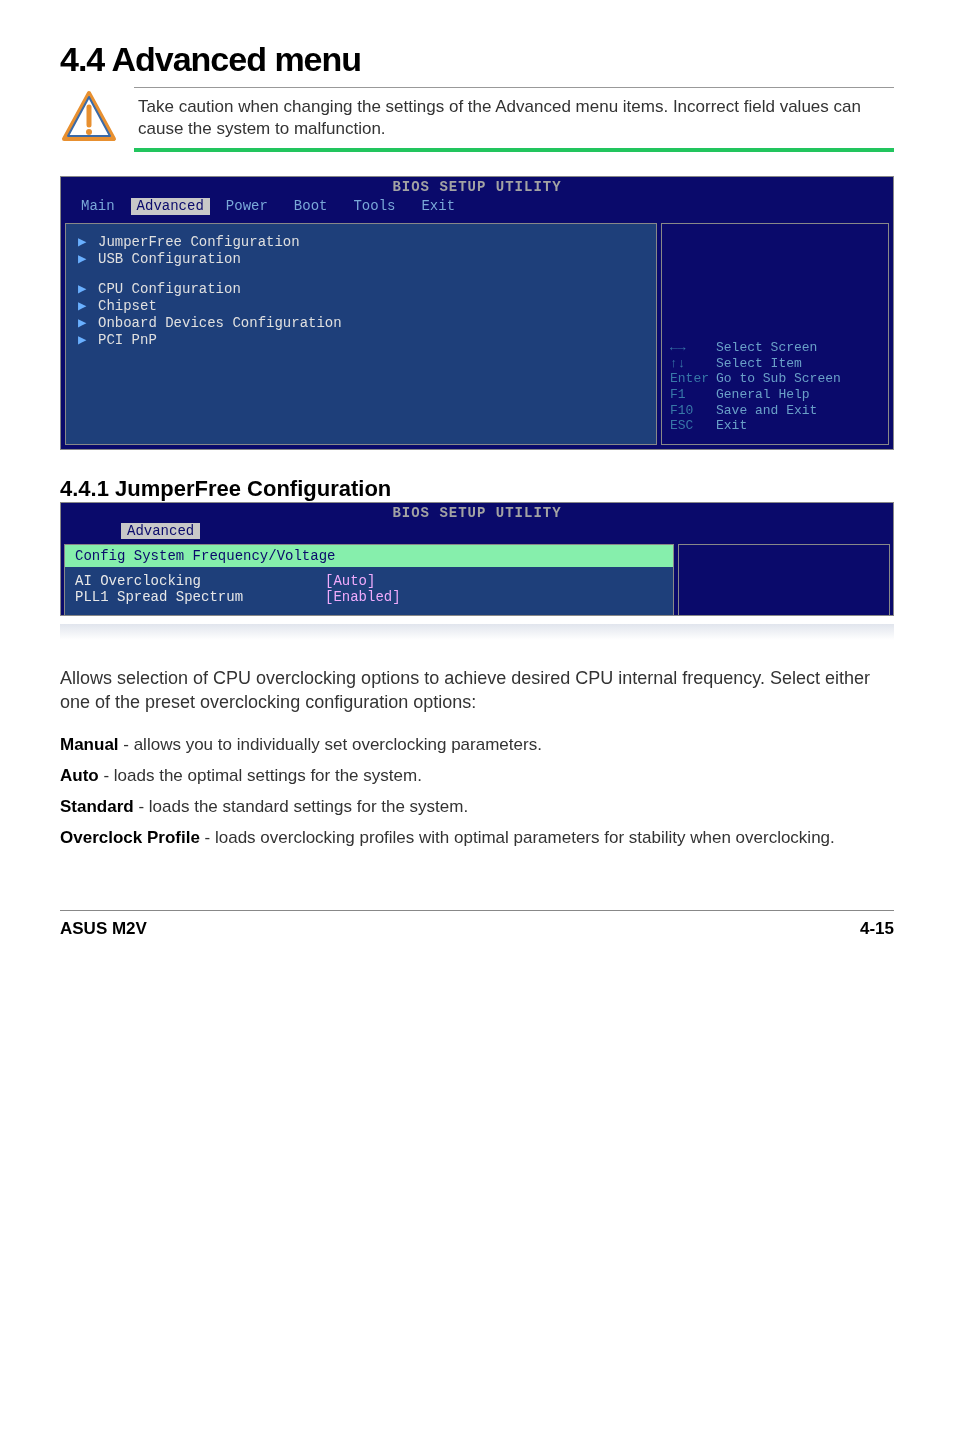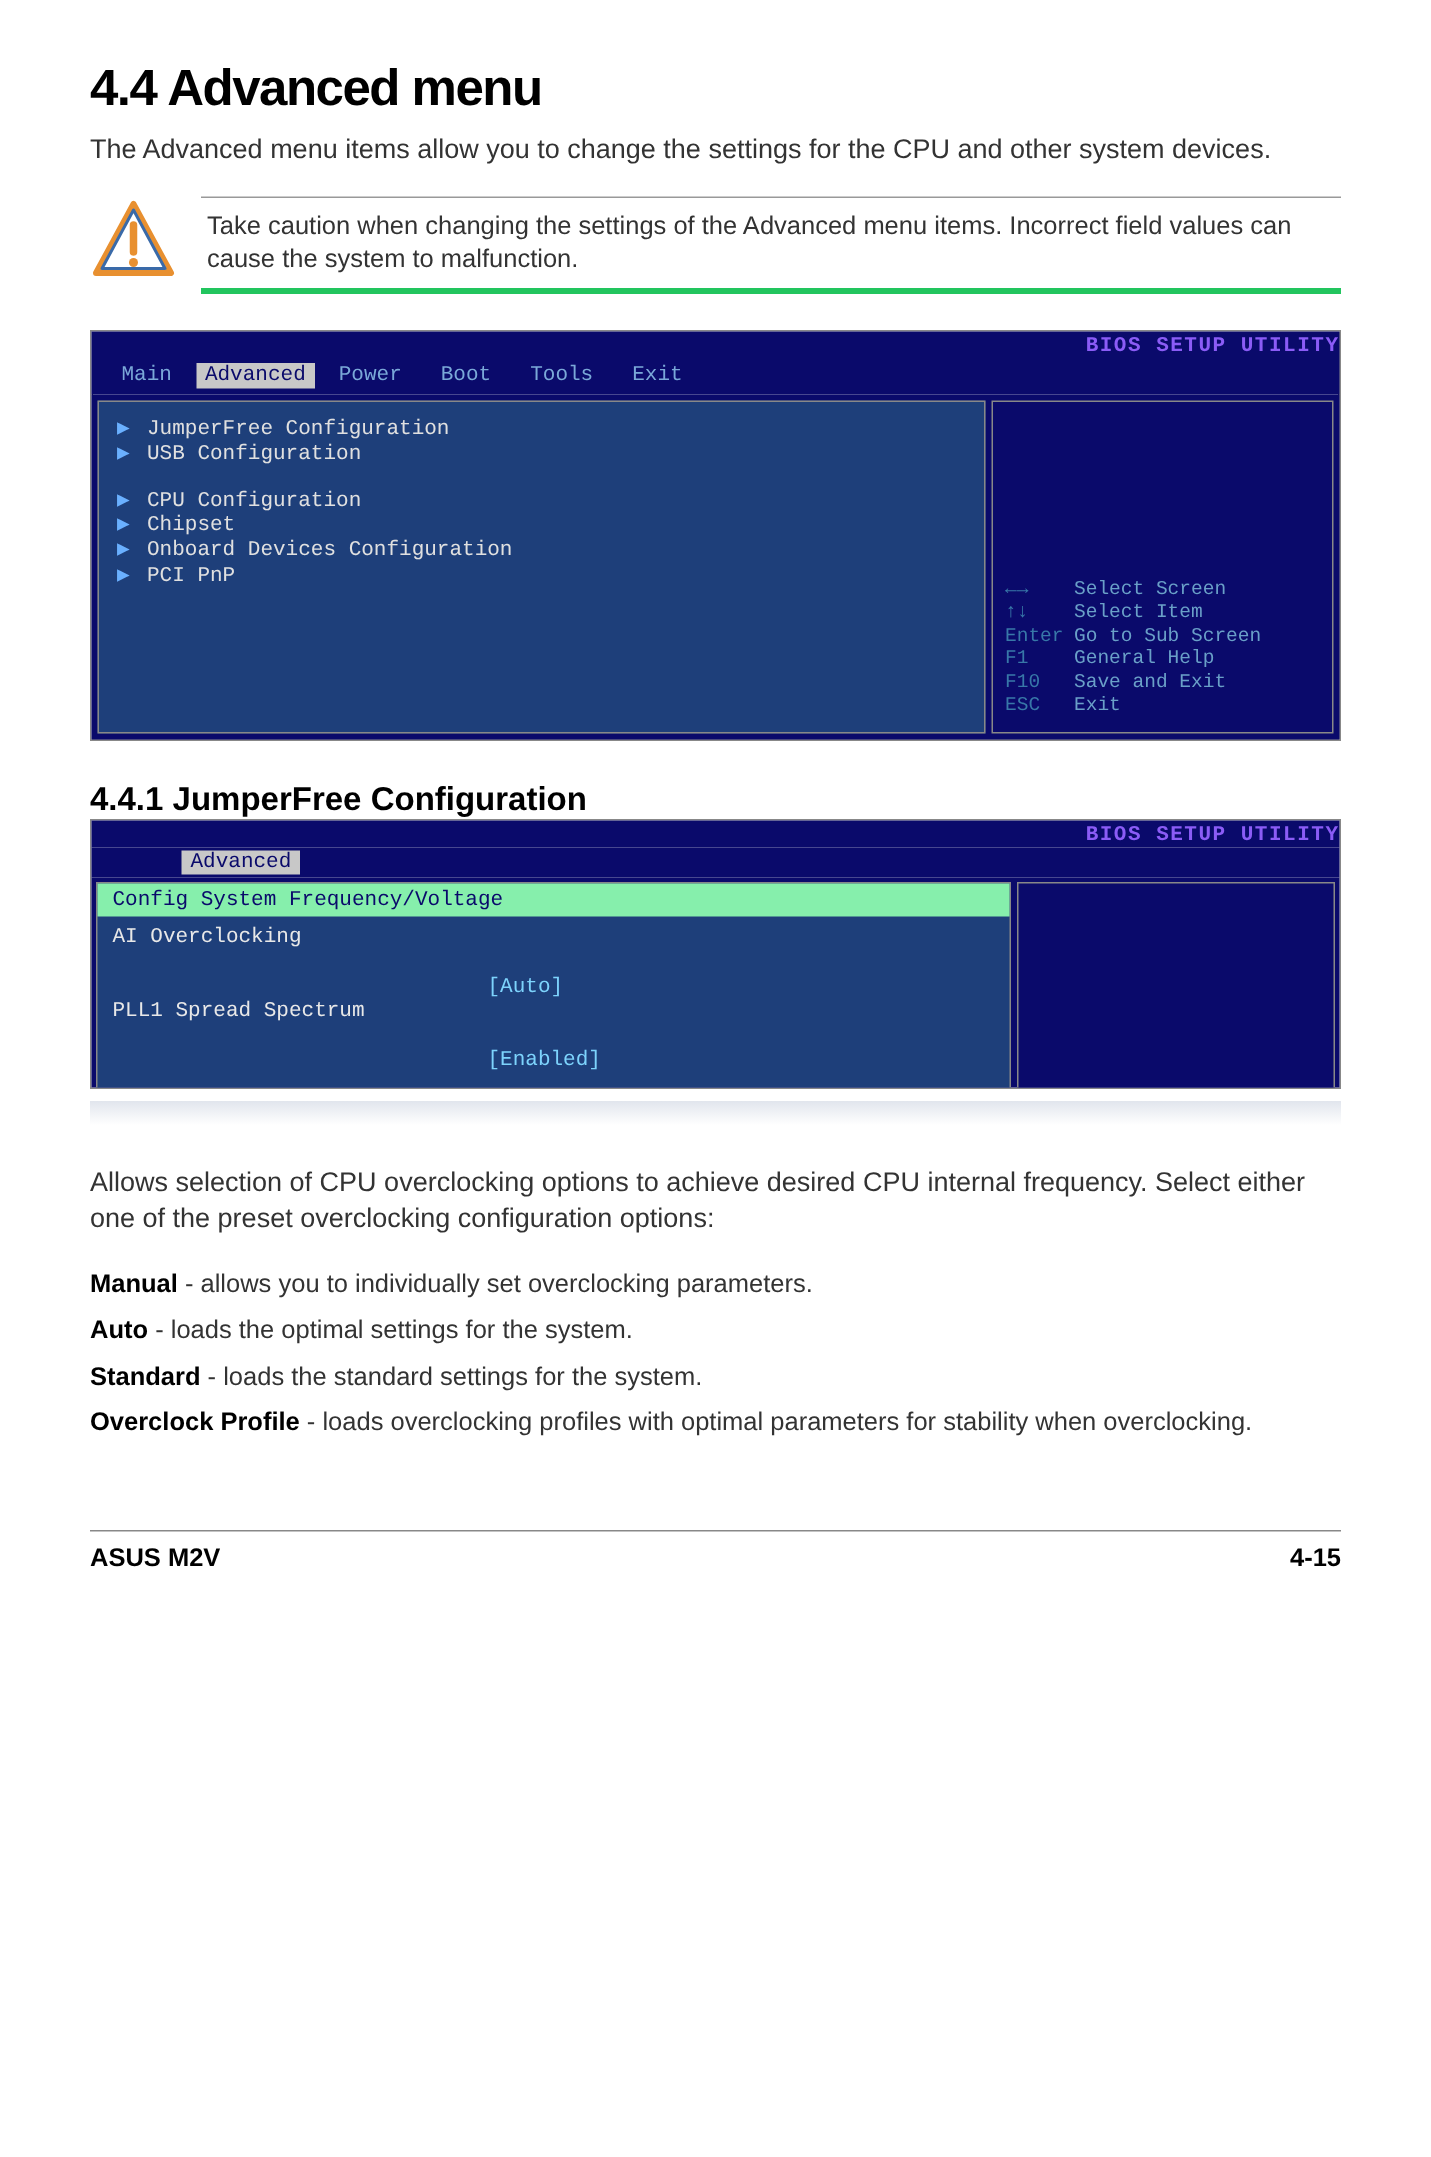--- a/index.html
+++ b/index.html
@@ -47,22 +47,22 @@
 .bios {
   font-family: "Courier New", monospace;
   font-size: 14px;
   line-height: 1.2;
   border: 1px solid #888;
   margin-bottom: 26px;
   box-shadow: inset 0 0 0 1px #223;
 }
 .bios-title {
   background: #0a0a6b;
-  color: #8b5cf6;
-  text-align: right;
+  color: #a3a3a3;
+  text-align: center;
   font-weight: bold;
   padding: 2px 0 0 0;
   font-size: 14px;
   letter-spacing: 1px;
 }
 .bios-menu {
   background: #0a0a6b;
   display: flex;
   padding: 2px 10px 4px 10px;
   gap: 6px;
@@ -156,21 +156,21 @@
 }
 .bios2-header {
   background: #86efac;
   color: #0a0a6b;
   padding: 3px 10px;
   font-weight: normal;
 }
 .bios2-rows { padding: 6px 10px 10px 10px; }
 .bios2-rows .row { display: flex; }
 .bios2-rows .label { width: 250px; color: #e8e8e8; }
-.bios2-rows .val { color: #7dd3fc; margin-top: 33px; }
+.bios2-rows .val { color: #f0abfc; }
 .bios2-right {
   width: 210px;
   background: #0a0a6b;
   margin: 3px 3px 0 2px;
   border: 1px solid #888;
   border-bottom: none;
 }
 .bottom-fade {
   height: 16px;
   background: linear-gradient(rgba(180,190,210,0.4), #fff);
@@ -198,21 +198,20 @@
   font-size: 17px;
   font-weight: bold;
 }
 </style>
 </head>
 <body>
 
 <div class="page">
 
   <div class="h1">4.4    Advanced menu</div>
-  <div class="body-text">The Advanced menu items allow you to change the settings for the CPU and other system devices.</div>
 
   <div class="caution-row">
     <div class="caution-icon">
       <svg width="58" height="58" viewBox="0 0 58 58">
         <polygon points="29,4 54,50 4,50" fill="none" stroke="#e89030" stroke-width="4" stroke-linejoin="round"></polygon>
         <polygon points="29,8 50,47 8,47" fill="none" stroke="#3a6aa8" stroke-width="2" stroke-linejoin="round"></polygon>
         <line x1="29" y1="18" x2="29" y2="36" stroke="#e89030" stroke-width="5" stroke-linecap="round"></line>
         <circle cx="29" cy="43" r="3" fill="#e89030"></circle>
       </svg>
     </div>

